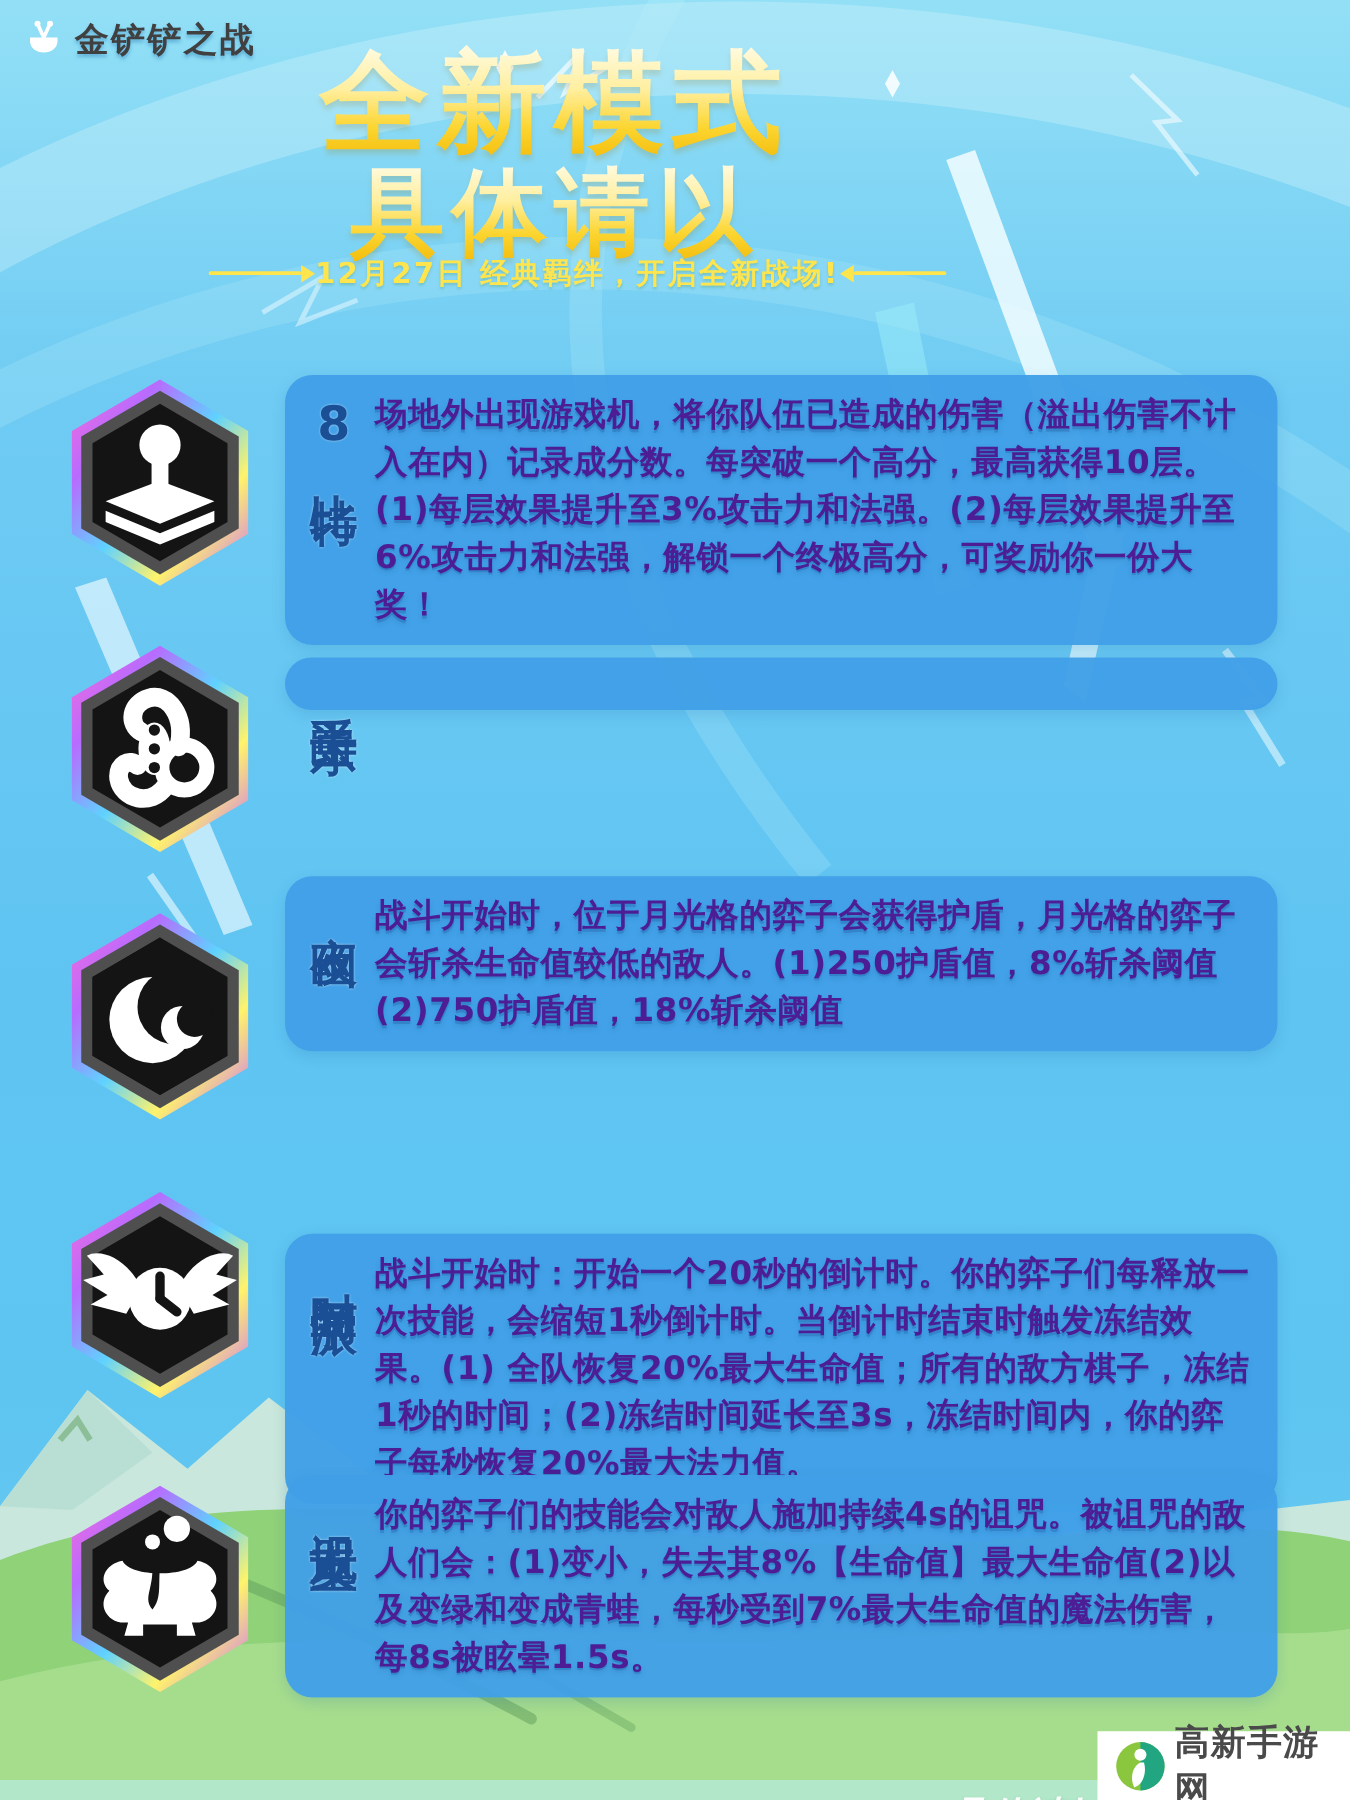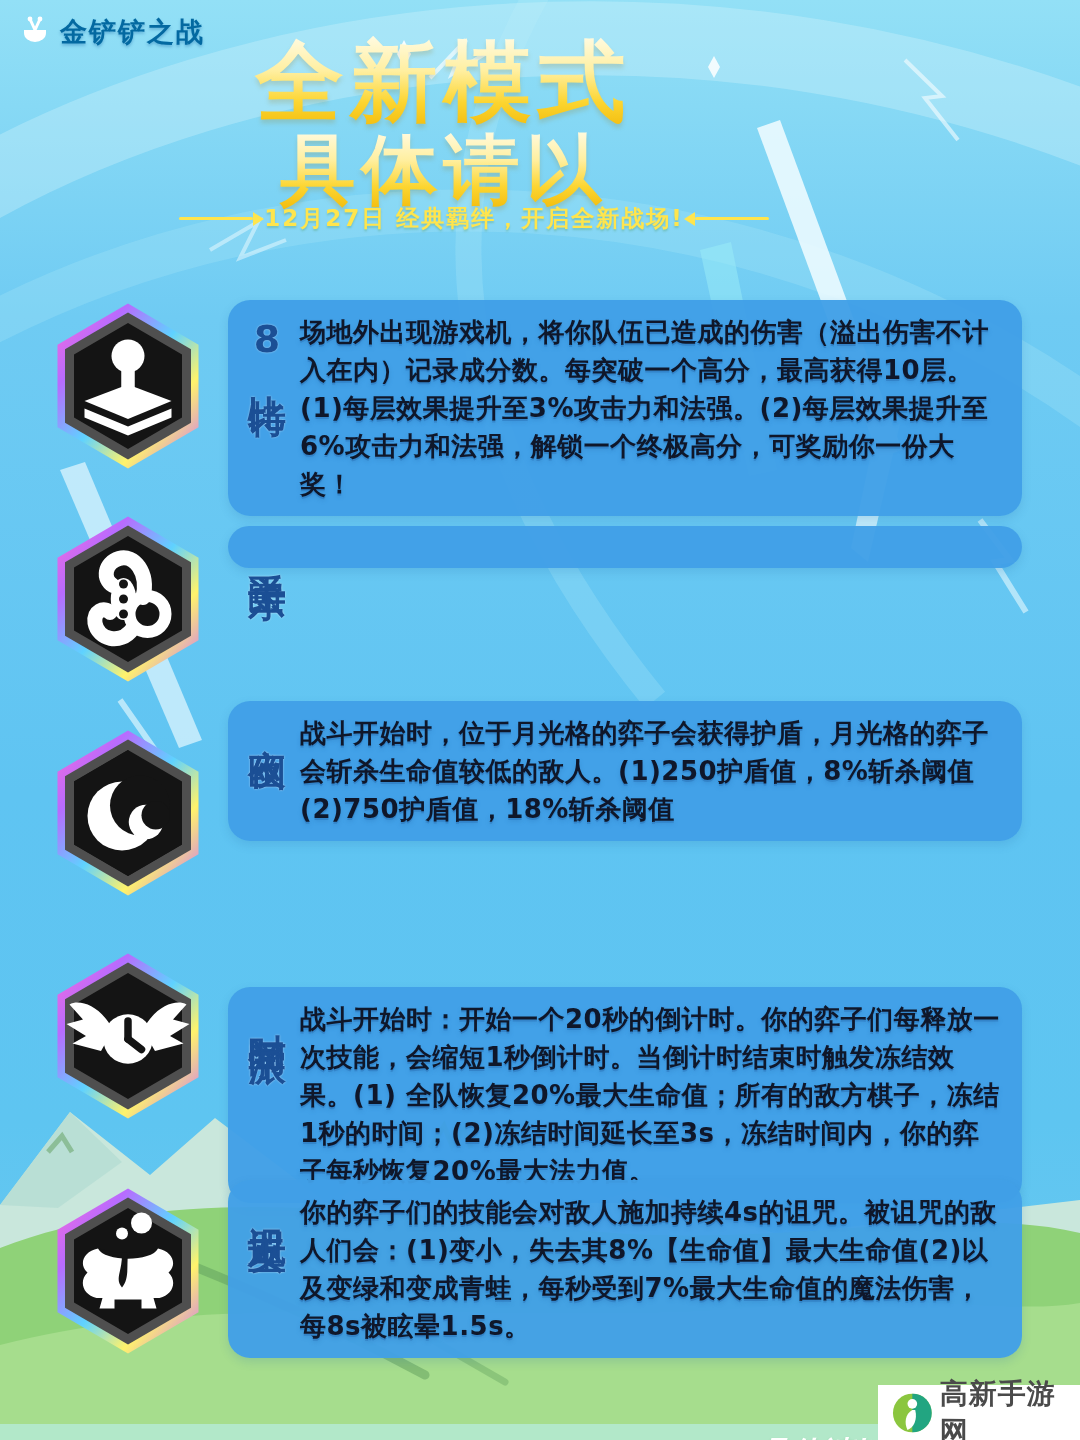--- a/index.html
+++ b/index.html
@@ -6,48 +6,48 @@
   body{
     width:1080px;height:1440px;position:relative;overflow:hidden;
     font-family:"DejaVu Sans","Liberation Sans",sans-serif;
     background:linear-gradient(180deg,#93e0f6 0%,#6fcbf3 22%,#5fc4f2 55%,#5ec5f1 78%,#6ccaef 100%);
   }
   .bg-art{position:absolute;left:0;top:0;width:1080px;height:1440px;z-index:0;}
   .layer{position:absolute;z-index:2;}
 
   
   .app-logo{left:18px;top:14px;display:flex;align-items:center;gap:8px;}
-  .app-logo .txt{color:#0369a1;font-size:27px;font-weight:800;letter-spacing:2px;
+  .app-logo .txt{color:#404040;font-size:27px;font-weight:800;letter-spacing:2px;
     text-shadow:0 2px 3px rgba(40,120,180,.45);}
   .title-wrap{left:0;top:36px;width:887px;text-align:center;}
   .title-line{font-weight:900;letter-spacing:6px;line-height:1.04;
     background:linear-gradient(180deg,#fffbe2 0%,#ffefa0 38%,#fcd530 72%,#f3bd0e 100%);
     -webkit-background-clip:text;background-clip:text;color:transparent;
     filter:drop-shadow(0 4px 2px rgba(150,110,0,.18));}
   .title-l1{font-size:88px;}
   .title-l2{font-size:76px;margin-top:2px;}
-  .subtitle-row{left:12px;top:203px;width:924px;display:flex;align-items:center;justify-content:center;}
+  .subtitle-row{left:0;top:203px;width:924px;display:flex;align-items:center;justify-content:center;}
   .sub-line{width:74px;height:3px;background:#ffe54d;border-radius:2px;}
   .sub-arrow{width:0;height:0;border-top:7px solid transparent;border-bottom:7px solid transparent;}
   .sub-arrow.r{border-left:11px solid #ffe54d;}
   .sub-arrow.l{border-right:11px solid #ffe54d;}
   .subtitle{color:#ffe54d;font-size:23px;font-weight:800;letter-spacing:2px;
     text-shadow:0 2px 2px rgba(60,130,40,.25);}
 
   
   .hex-icon{position:absolute;left:52px;width:152px;height:168px;z-index:2;}
   .card{position:absolute;left:228px;width:794px;z-index:2;box-sizing:border-box;
     background:rgba(65,159,231,.96);border-radius:22px;
     padding:13px 20px 13px 16px;display:flex;align-items:flex-start;
     box-shadow:0 4px 10px rgba(40,110,170,.18);}
   .v-label{flex:0 0 46px;writing-mode:vertical-rl;text-orientation:upright;
     font-size:38px;font-weight:900;color:#1b4f95;letter-spacing:4px;line-height:46px;
     margin-right:10px;margin-top:4px;
     text-shadow:0 0 2px rgba(255,255,255,.55);}
-  .card-text{flex:1;color:#0f172a;font-size:26px;font-weight:800;line-height:38px;
+  .card-text{flex:1;color:#4c1d95;font-size:26px;font-weight:800;line-height:38px;
     letter-spacing:.5px;
     text-shadow:0 2px 0 rgba(43,117,186,.55),0 3px 4px rgba(43,117,186,.4);}
 
   
   .note{left:726px;top:1396px;color:#fff;font-size:31px;font-weight:900;font-style:italic;
     letter-spacing:1px;text-shadow:0 2px 3px rgba(70,140,80,.45);z-index:3;margin-top:36px;}
   .watermark{left:878px;top:1385px;width:202px;height:55px;background:#fff;z-index:4;
     display:flex;align-items:center;gap:7px;padding-left:14px;box-sizing:border-box;}
   .watermark .wm-text{color:#4a4a4a;font-size:28px;font-weight:700;letter-spacing:1px;}
 </style>

